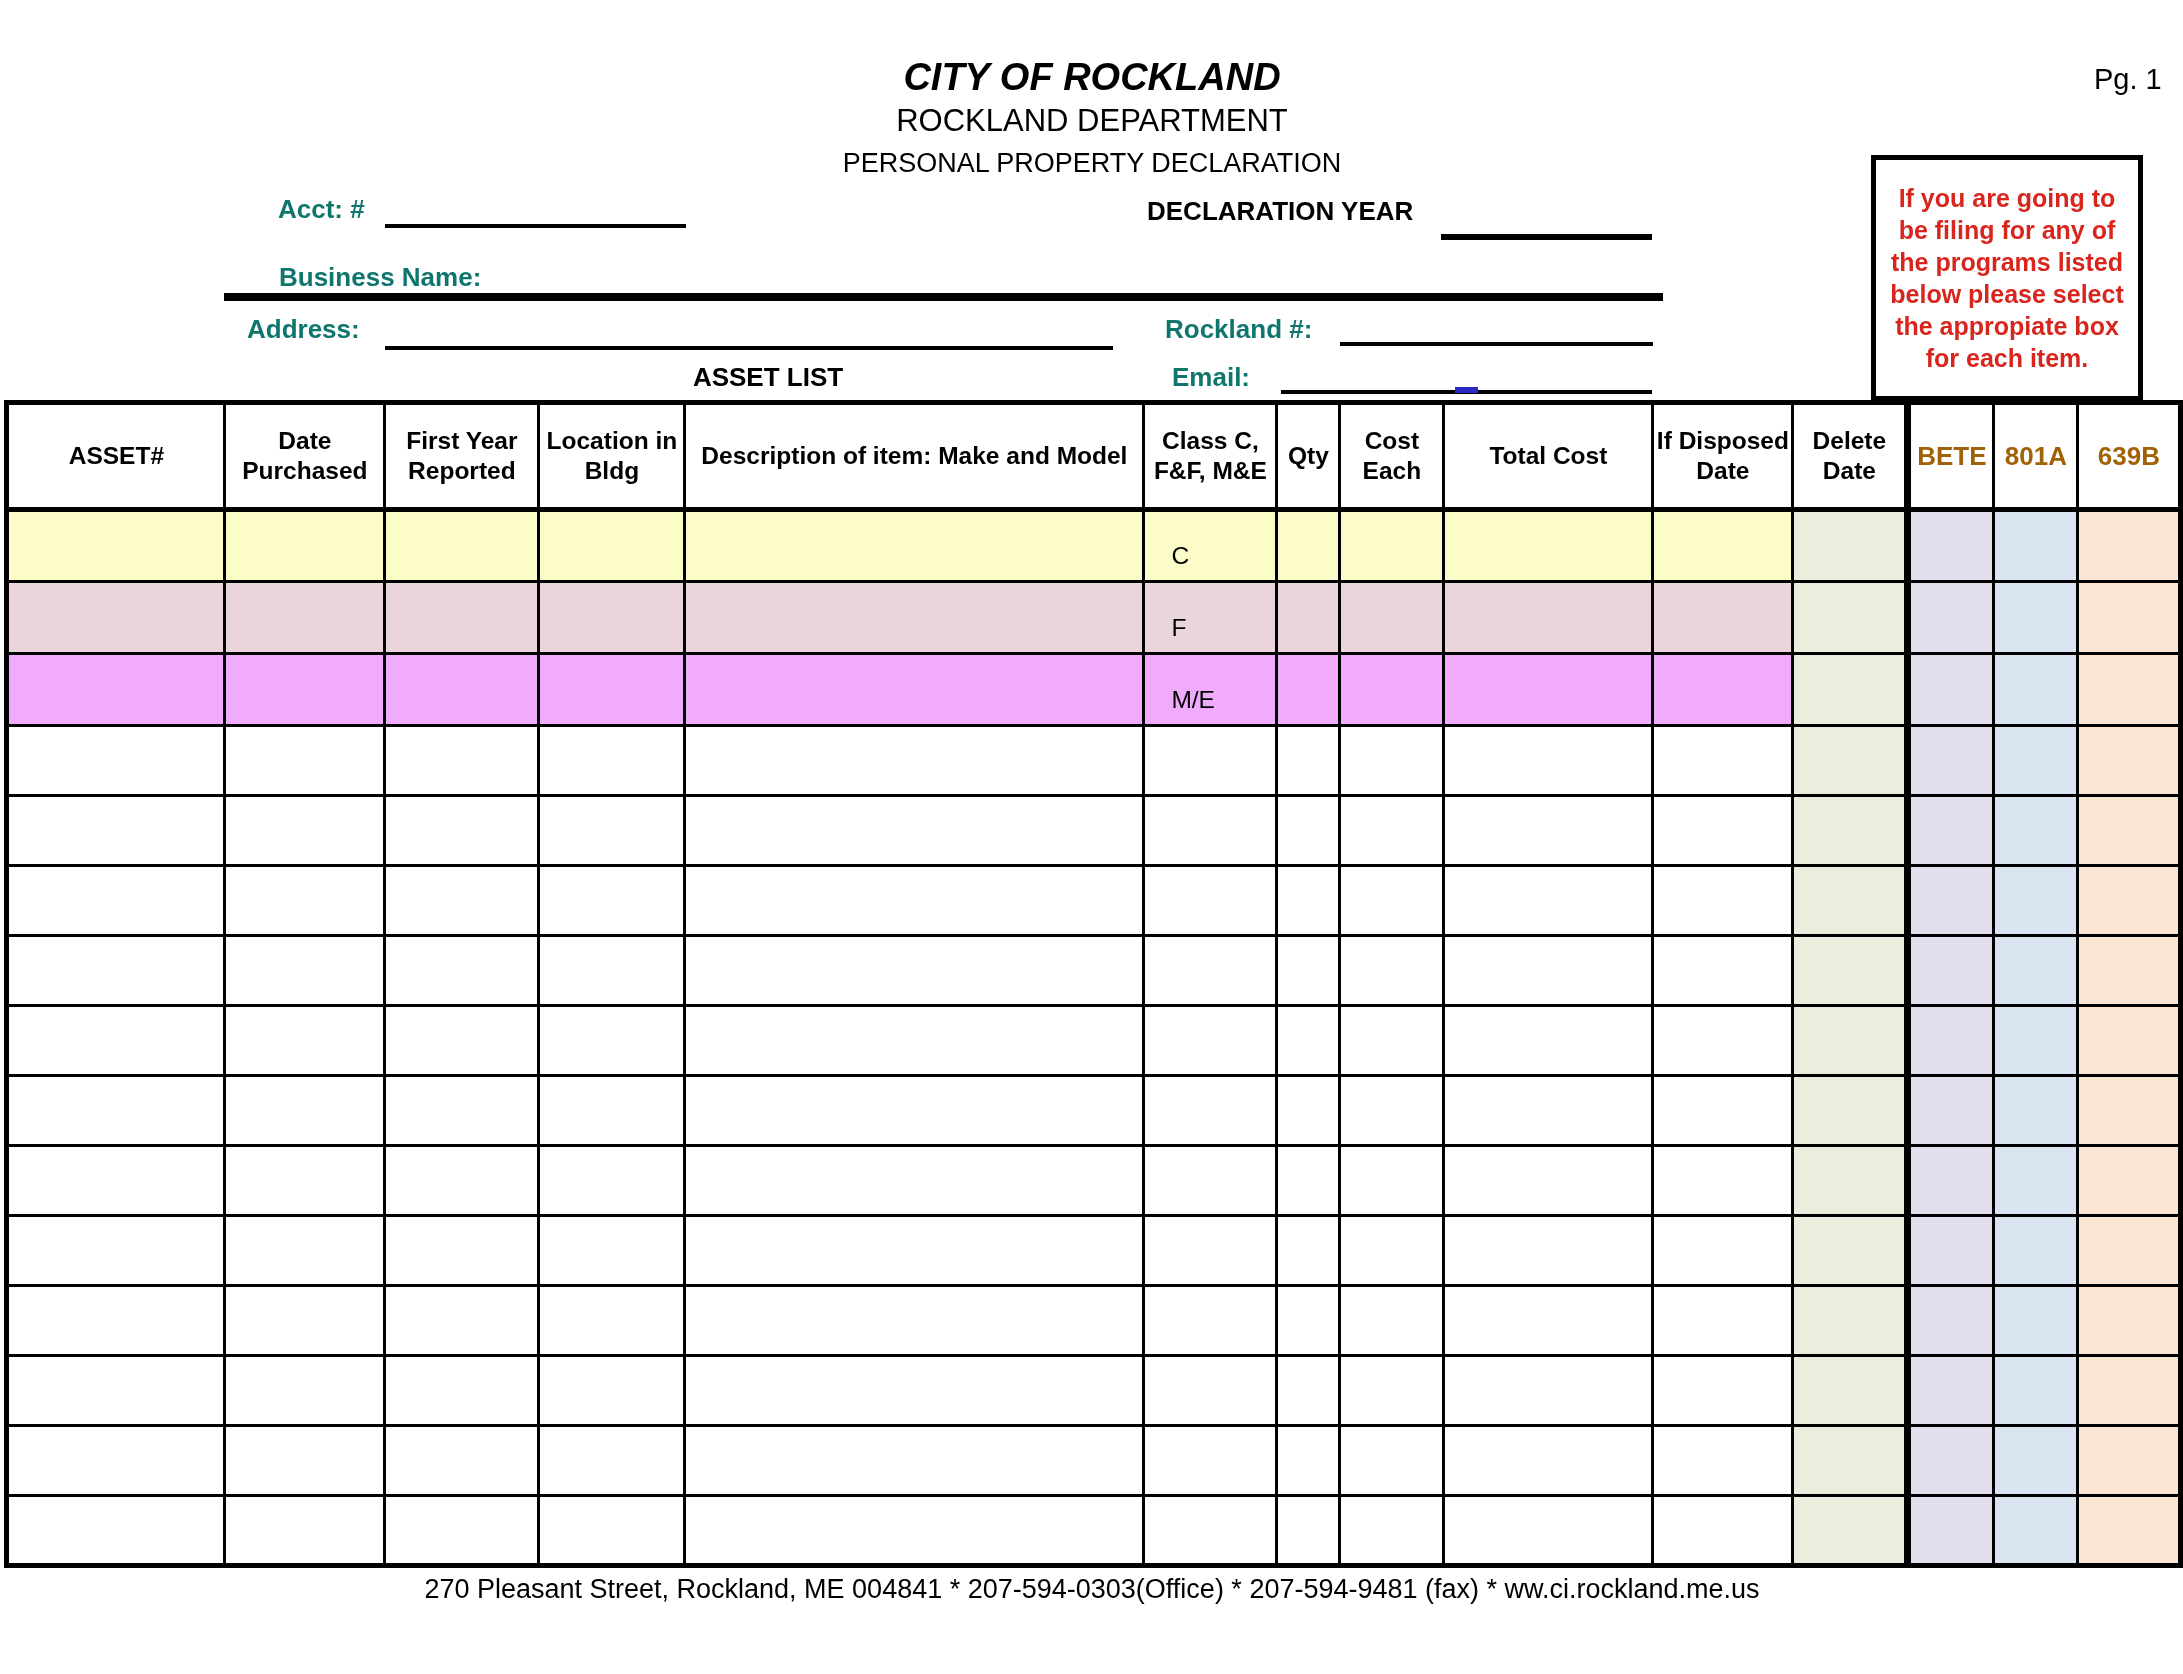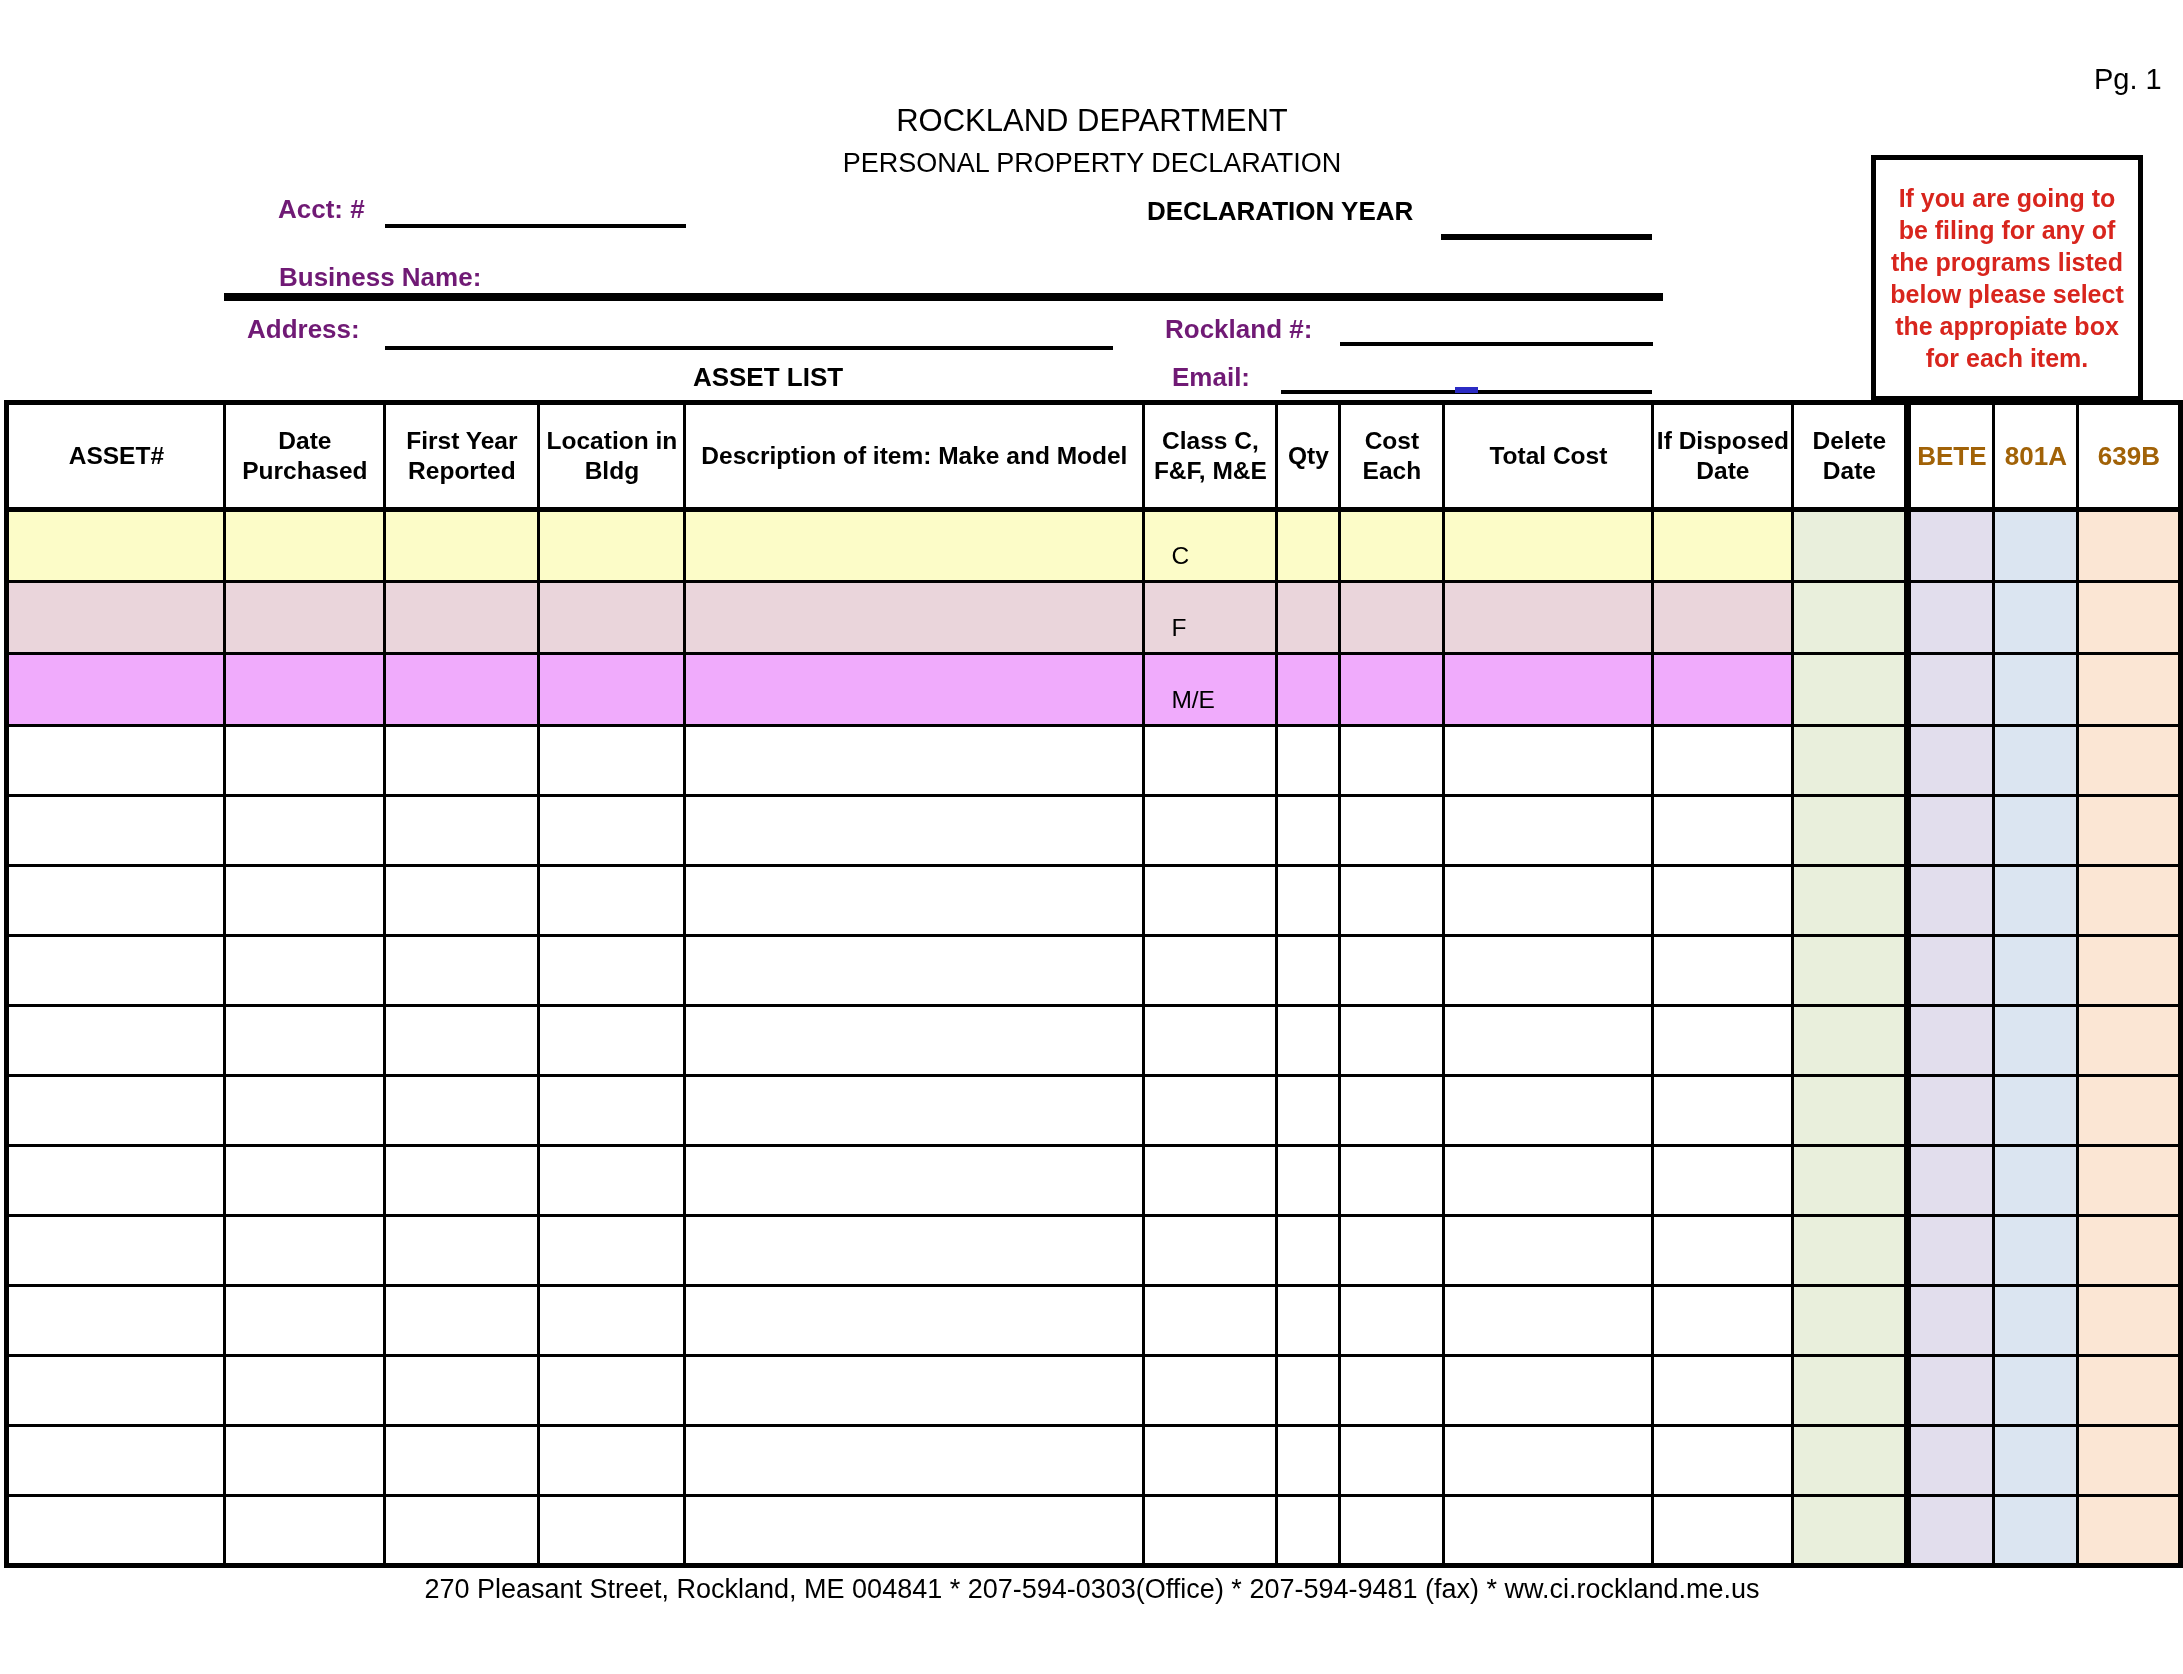--- a/index.html
+++ b/index.html
@@ -20,21 +20,21 @@
     text-align: center; font-size: 38px; font-weight: bold; font-style: italic;
   }
   .dept {
     position: absolute; left: 0; top: 103px; width: 100%;
     text-align: center; font-size: 31px;
   }
   .form-name {
     position: absolute; left: 0; top: 148px; width: 100%;
     text-align: center; font-size: 27px;
   }
-  .red-label { color: #701a75; font-weight: bold; font-size: 26px; position: absolute; white-space: nowrap; }
+  .red-label { color: #0f766e; font-weight: bold; font-size: 26px; position: absolute; white-space: nowrap; }
   .black-label { color: #000; font-weight: bold; font-size: 26px; position: absolute; white-space: nowrap; }
   .fill-line { position: absolute; background: #000; }
   .acct-label { left: 278px; top: 194px; }
   .acct-line { left: 385px; top: 224px; width: 301px; height: 4.4px; }
   .decl-label { left: 1147px; top: 196px; }
   .decl-line { left: 1441px; top: 234px; width: 211px; height: 6.1px; }
   .bizname-label { left: 279px; top: 262px; }
   .bizname-line { left: 224px; top: 293px; width: 1439px; height: 7.9px; }
   .address-label { left: 247px; top: 314px; }
   .address-line { left: 385px; top: 346px; width: 728px; height: 4.4px; }
@@ -92,20 +92,21 @@
     position: absolute; left: 0; top: 1574px; width: 100%;
     text-align: center; font-size: 27px;
   }
 </style>
 </head>
 <body>
 
 <div class="page">
 
   <div class="pg-num">Pg. 1</div>
+  <div class="title">CITY OF ROCKLAND</div>
   <div class="dept">ROCKLAND DEPARTMENT</div>
   <div class="form-name">PERSONAL PROPERTY DECLARATION</div>
 
   <div class="red-label acct-label">Acct: #</div>
   <div class="fill-line acct-line"></div>
 
   <div class="black-label decl-label">DECLARATION YEAR</div>
   <div class="fill-line decl-line"></div>
 
   <div class="red-label bizname-label">Business Name:</div>

